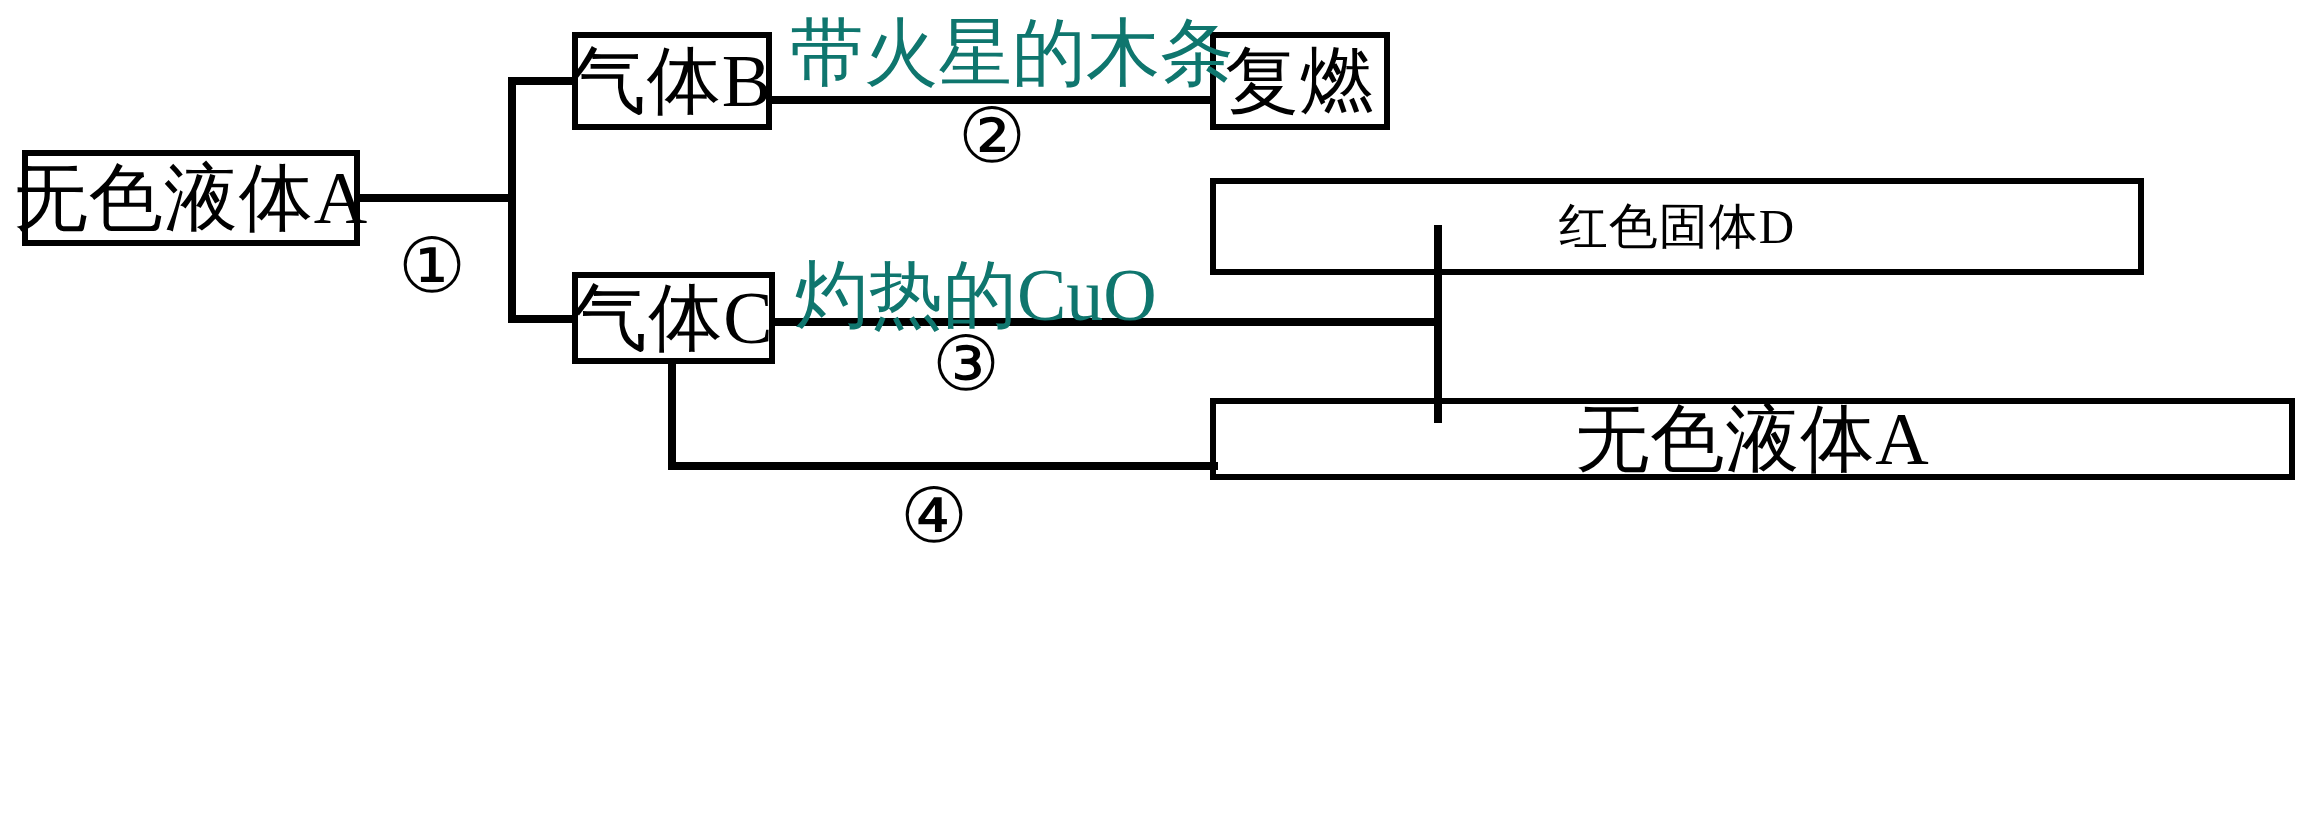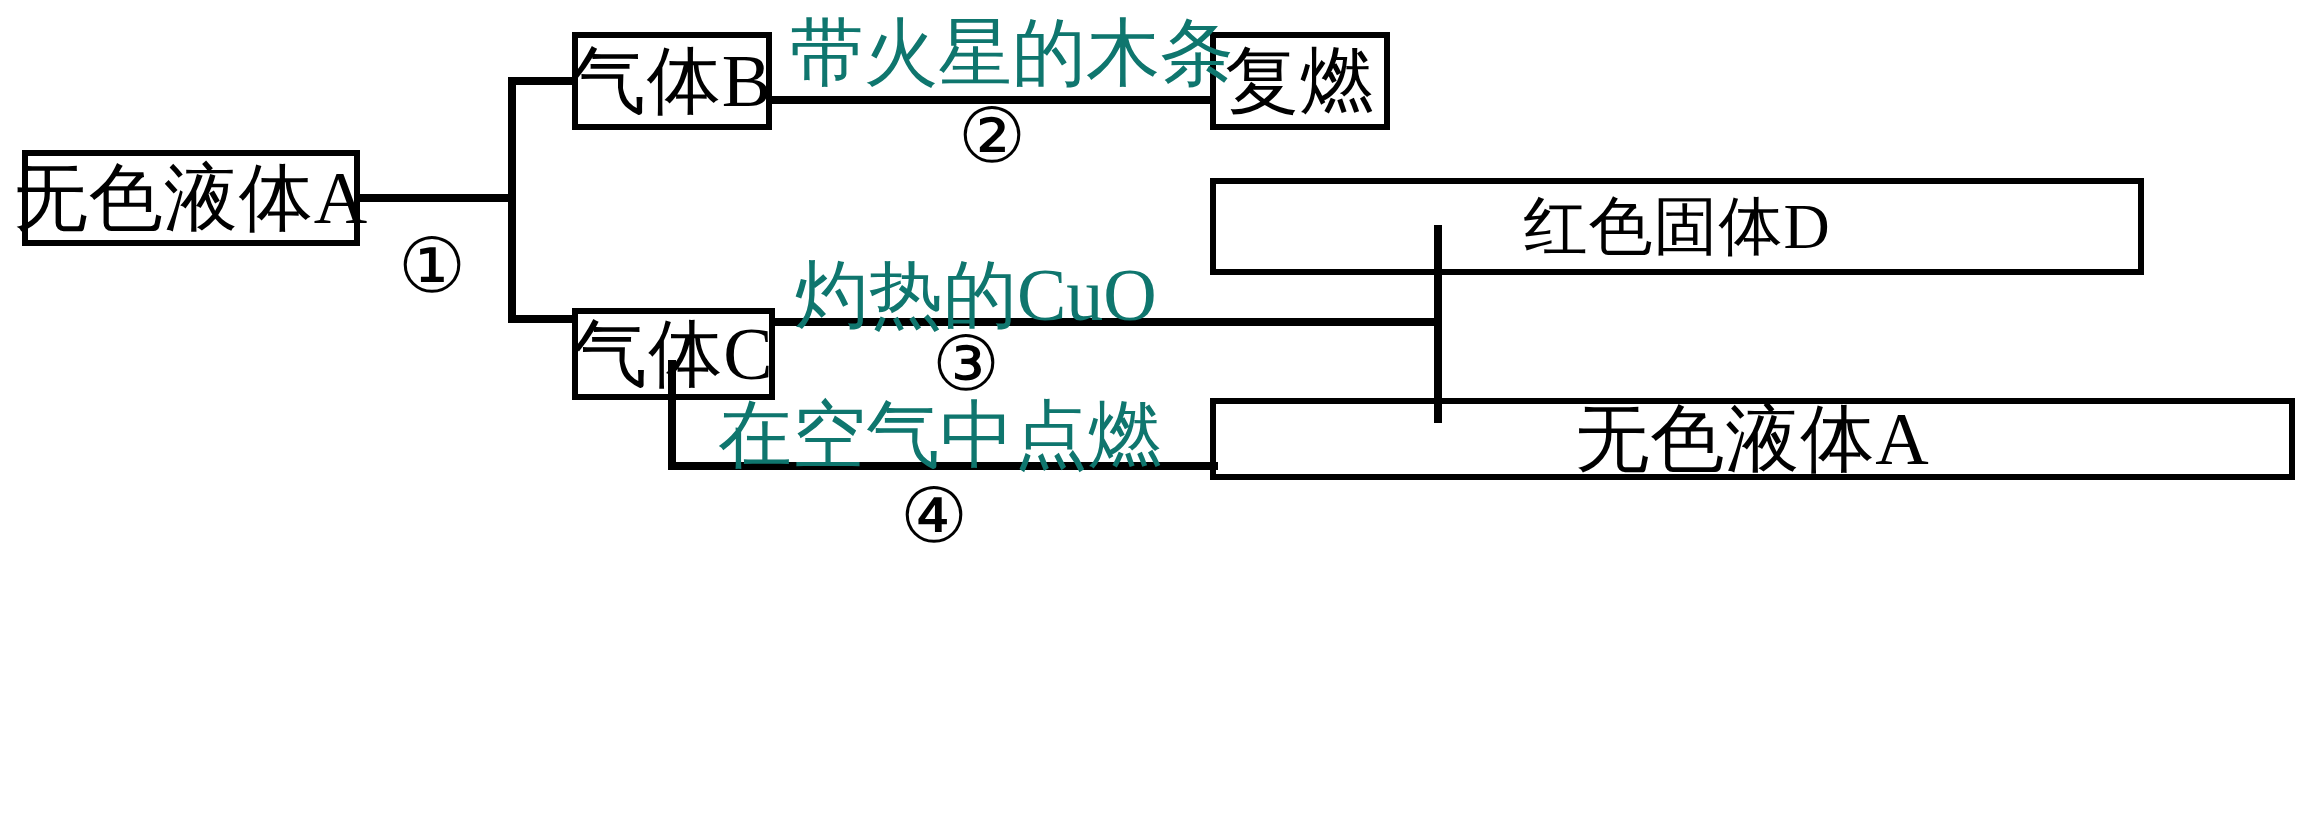--- a/index.html
+++ b/index.html
@@ -56,25 +56,25 @@
   </div>
 
   <div class="box" style="left:1210px;top:32px;width:180px;height:98px;font-size:74px;">
     <span>复燃</span>
   </div>
 
   <div class="box" style="left:572px;top:32px;width:200px;height:98px;font-size:74px;">
     <span>气体B</span>
   </div>
 
-  <div class="box" style="left:572px;top:272px;width:203px;height:92px;font-size:74px;margin-top:36px;">
+  <div class="box" style="left:572px;top:272px;width:203px;height:92px;font-size:74px;">
     <span>气体C</span>
   </div>
 
-  <div class="box" style="left:1210px;top:178px;width:934px;height:97px;font-size:64px;justify-content:center;">
+  <div class="box" style="left:1210px;top:178px;width:934px;height:97px;font-size:49px;justify-content:center;">
     <span>红色固体D</span>
   </div>
 
   <div class="box" style="left:1210px;top:398px;width:1085px;height:82px;font-size:74px;justify-content:center;">
     <span>无色液体A</span>
   </div>
 
   <div class="edge h" style="left:360px;top:194px;width:155px;"></div>
 
   <div class="edge v" style="left:508px;top:77px;height:242px;"></div>
@@ -98,16 +98,15 @@
   <div class="edge h" style="left:1434px;top:415px;width:0px;"></div>
 
   <div class="circnum" style="left:398px;top:228px;">①</div>
 
   <div class="label" style="left:790px;top:16px;">带火星的木条</div>
   <div class="circnum" style="left:958px;top:98px;">②</div>
 
   <div class="label" style="left:795px;top:258px;text-align:center;">灼热的CuO</div>
   <div class="circnum" style="left:932px;top:326px;">③</div>
 
-  <div class="label" style="left:718px;top:398px;">在空气中点燃</div>
   <div class="circnum" style="left:900px;top:478px;">④</div>
 
 </div>
 
 </body></html>

